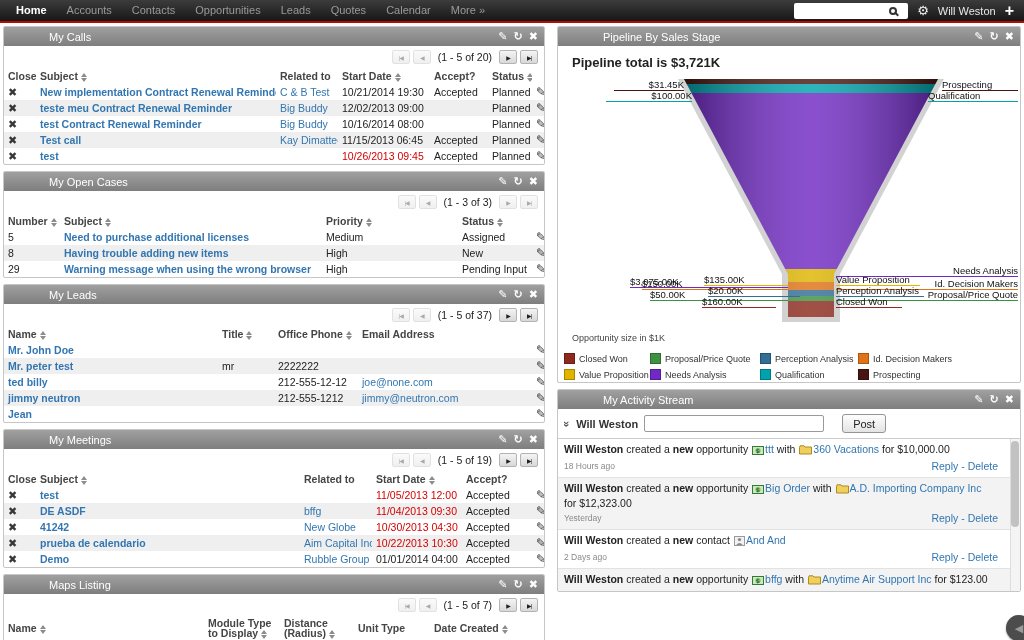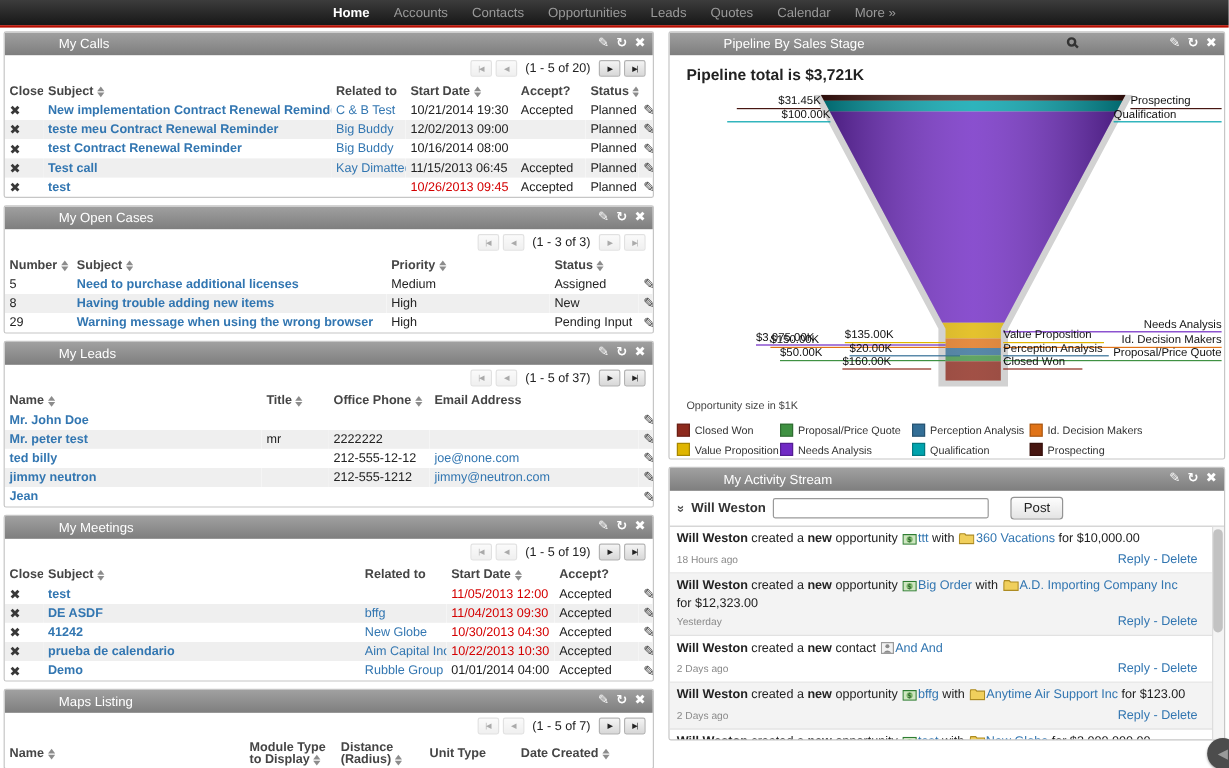--- a/index.html
+++ b/index.html
@@ -1,20 +1,20 @@
 <!DOCTYPE html>
 <html><head>
 <meta charset="utf-8">
 <style>
   *{box-sizing:border-box;margin:0;padding:0}
   html,body{width:1024px;height:640px;overflow:hidden;background:#fff;
     font-family:"Liberation Sans","DejaVu Sans",sans-serif;}
   
   .topnav{height:23px;background:linear-gradient(#3c3c3c,#171717);border-bottom:2px solid #b50d00;
-    display:flex;align-items:center;padding:0 6px;flex-direction:column;}
+    display:flex;align-items:center;padding:0 6px;}
   .navitem{font-size:11px;color:#9a9a9a;padding:0 10px;line-height:23px;cursor:pointer;white-space:nowrap}
   .navitem.active{color:#fff;font-weight:bold}
   .nav-right{margin-left:auto;display:flex;align-items:center;gap:9px;padding-right:4px}
   .searchwrap{background:#fff;border-radius:2px;width:114px;height:16px;display:flex;align-items:center;padding:0 3px}
   .searchwrap input{border:none;outline:none;width:92px;height:14px;font-size:10px;background:transparent}
   .mag{width:8px;height:8px;border:2px solid #333;border-radius:50%;position:relative;flex:none}
   .mag::after{content:"";position:absolute;width:5px;height:2px;background:#333;transform:rotate(45deg);right:-4px;bottom:-2px}
   .gear{color:#f0f0f0;font-size:13px;line-height:23px;cursor:pointer}
   .navuser{color:#e8e8e8;font-size:11px;cursor:pointer}
   .navplus{color:#fff;font-size:16px;font-weight:bold;cursor:pointer;line-height:20px}
@@ -517,21 +517,21 @@
             <span class="lg-sw" style="background: rgb(0, 163, 173);"></span>
             <span>Qualification</span>
           </div>
           <div class="lg-item">
             <span class="lg-sw" style="background: rgb(71, 22, 17);"></span>
             <span>Prospecting</span>
           </div>
         </div>
     </div>
 
-    <div class="dashlet" data-dashlet="activity" style="height:228px;margin-bottom:16px">
+    <div class="dashlet" data-dashlet="activity" style="height:203px;margin-bottom:16px">
       <div class="dl-head">
         <span class="dl-title">My Activity Stream</span>
         <span class="dl-icons">
           <span class="hico">✎</span>
           <span class="hico">↻</span>
           <span class="hico">✖</span>
         </span>
       </div>
       <div class="postbar">
         <span class="chev">»</span>

